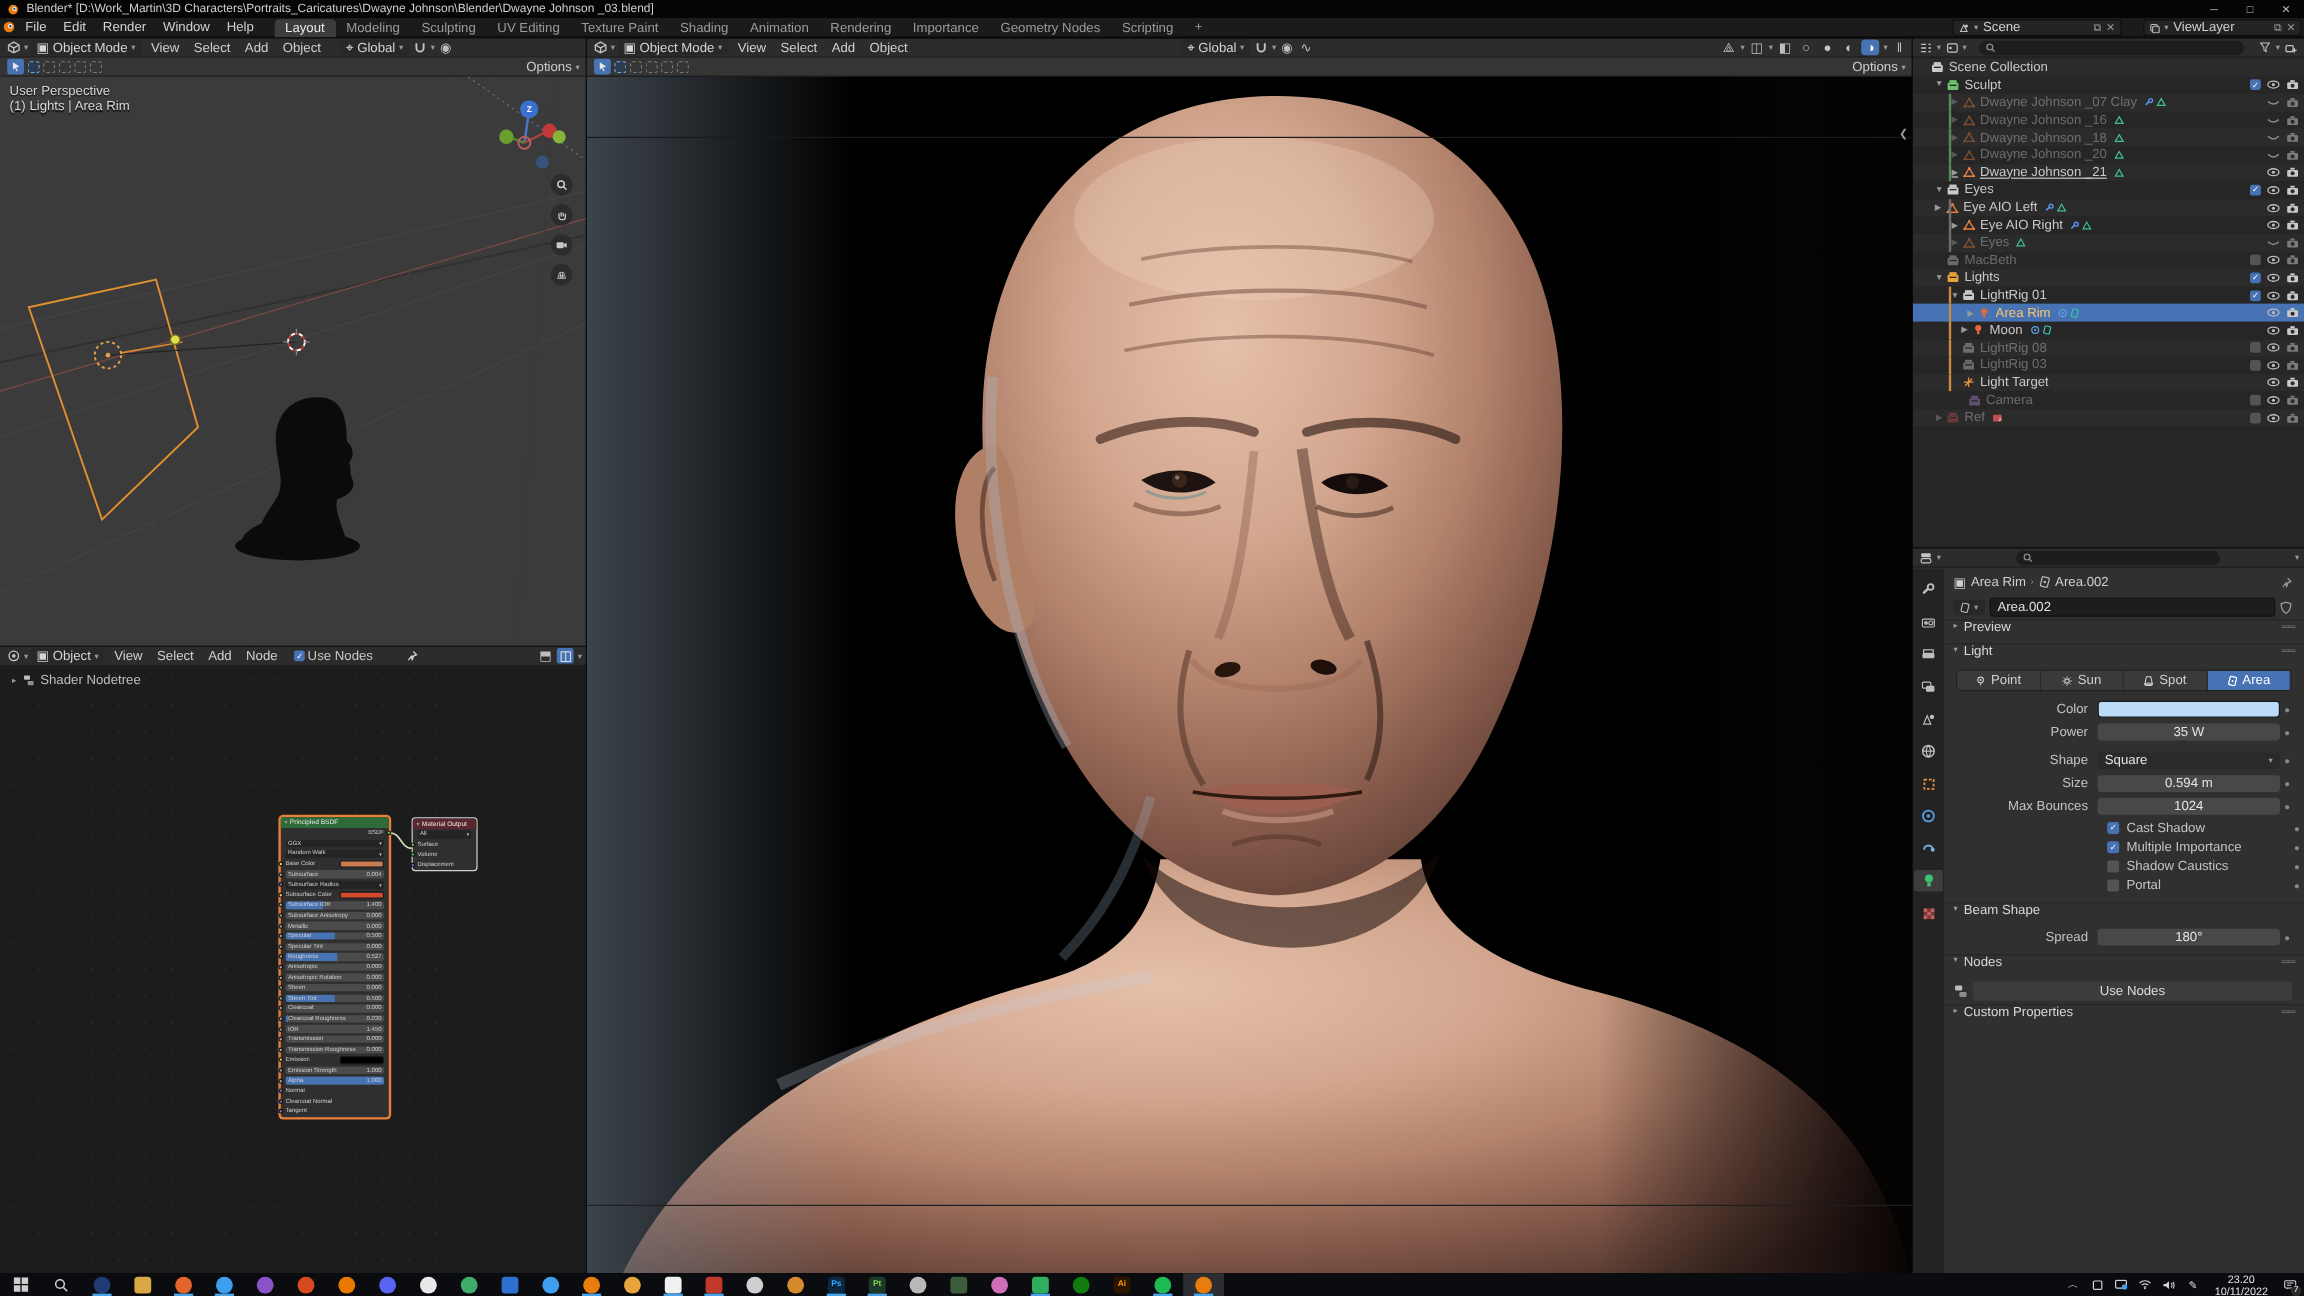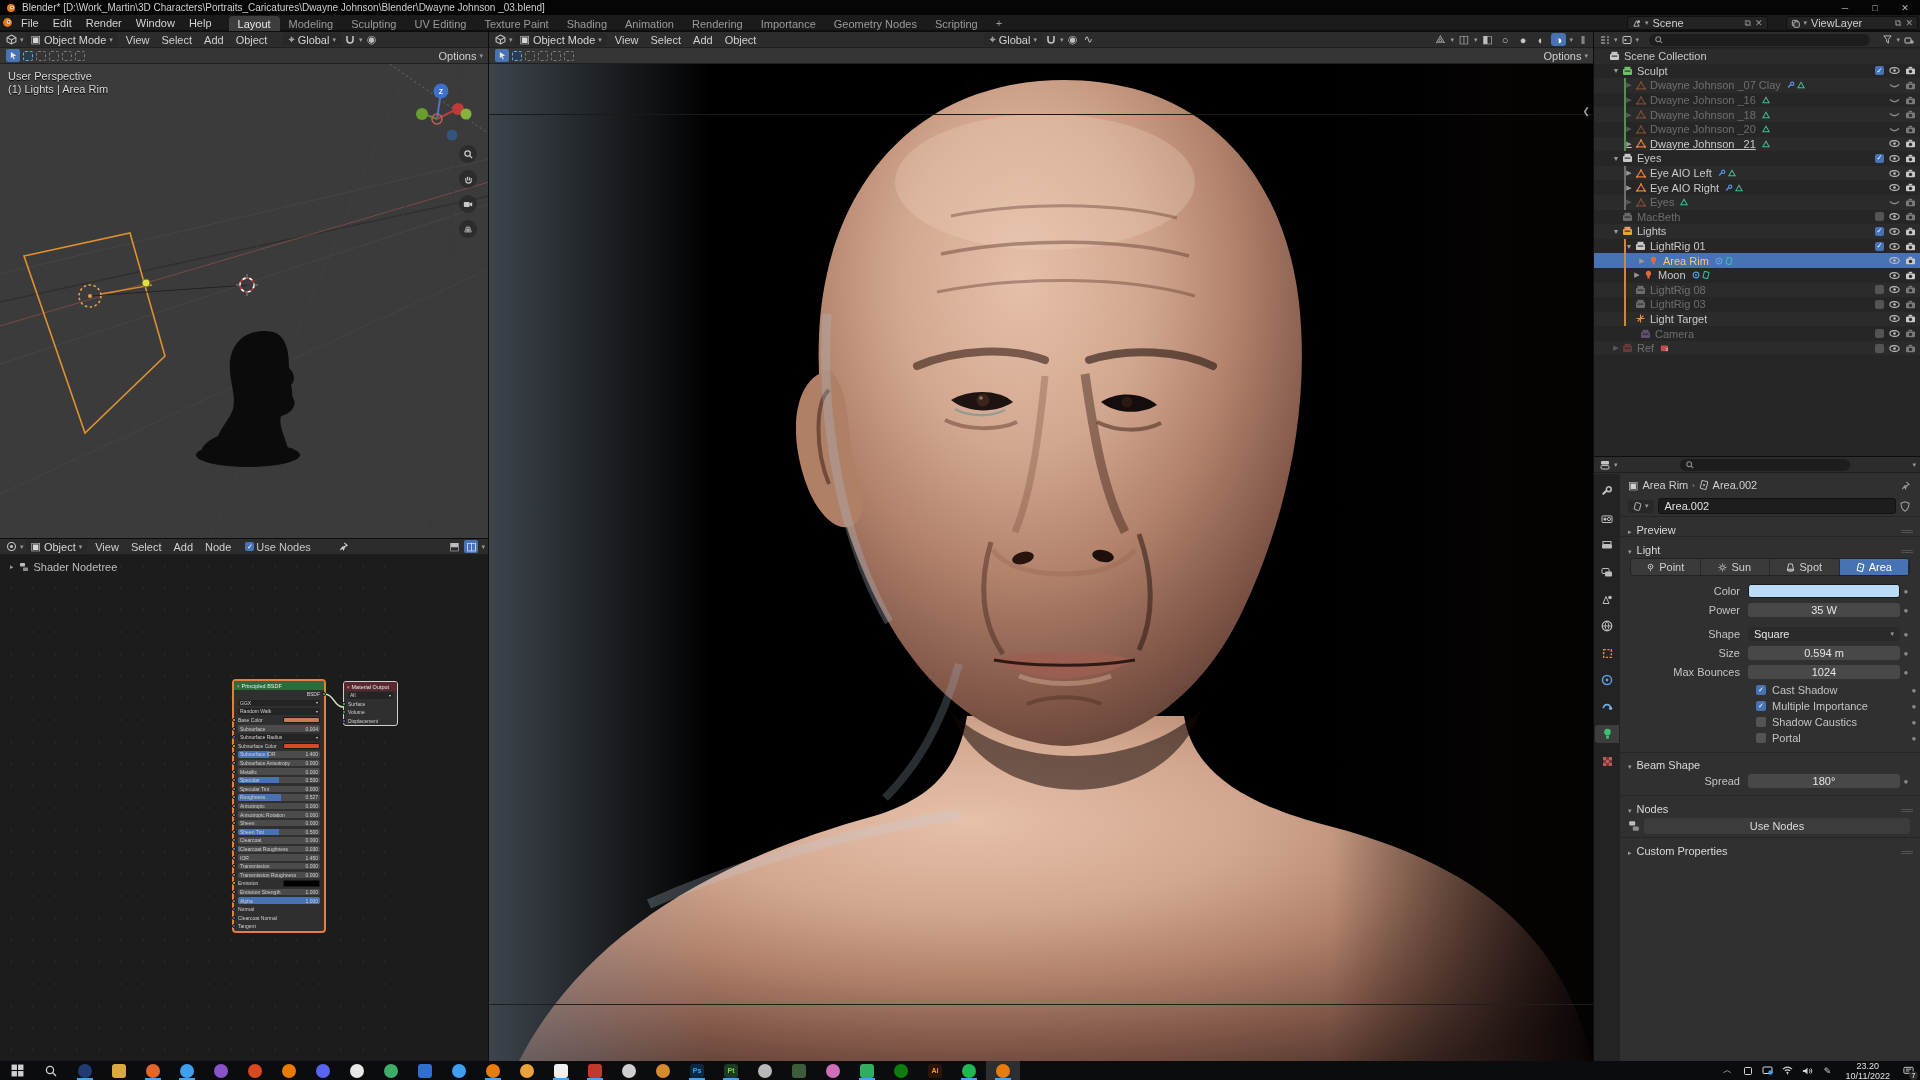--- a/index.html
+++ b/index.html
@@ -88,21 +88,21 @@
 #pr{left:1594px;top:425px;width:326px;height:604px;background:#2e2e2e;}
 .prtabs{position:absolute;left:0;top:17px;bottom:0;width:26px;background:#232323;display:flex;flex-direction:column;align-items:center;padding-top:8px;gap:9px;}
 .prtab{width:24px;height:18px;display:flex;align-items:center;justify-content:center;border-radius:3px 0 0 3px;}
 .prtab.on{background:#3d3d3d;}
 .prbody{position:absolute;left:26px;top:17px;right:0;bottom:0;background:#303030;overflow:hidden;}
 .prow{display:flex;align-items:center;padding:0 10px 0 8px;gap:4px;}
 .crumb2{height:22px;color:#cfcfcf;}
 .namefield{height:20px;}
 .nameinput{flex:1;background:#1d1d1d;border:1px solid #121212;border-radius:3px;height:16px;display:flex;align-items:center;padding:0 6px;color:#e0e0e0;}
 .panel{border-top:1px solid #262626;background:#303030;}
-.phead{height:19px;display:flex;align-items:flex-end;gap:5px;padding:0 8px;color:#d8d8d8;}
+.phead{height:19px;display:flex;align-items:flex-start;gap:5px;padding:0 8px;color:#d8d8d8;}
 .phandle{margin-left:auto;color:#707070;font-size:9px;letter-spacing:-1px;}
 .typetabs{display:flex;margin:2px 10px 6px 10px;border-radius:4px;overflow:hidden;border:1px solid #222;text-align:right;}
 .ttab{flex:1;height:16px;background:#3a3a3a;display:flex;align-items:center;justify-content:center;gap:4px;color:#cfcfcf;border-right:1px solid #2a2a2a;}
 .ttab.on{background:#4772b3;color:#fff;}
 .frow{height:18px;display:flex;align-items:center;padding:0 8px 0 0;margin:1px 0;}
 .flabel{flex:0 0 128px;text-align:right;padding-right:8px;color:#c3c3c3;}
 .fwidget{flex:1;height:14px;background:#484848;border-radius:3px;display:flex;align-items:center;justify-content:center;color:#e5e5e5;position:relative;}
 .fwidget.ddw{background:#2a2a2a;justify-content:flex-start;padding:0 6px;}
 .fwidget.ddw .caret{margin-left:auto;}
 .fdot{flex:0 0 12px;text-align:center;color:#8a8a8a;font-size:8px;}
@@ -1012,21 +1012,21 @@
               </span>
               <span>
                 <svg width="11" height="9" viewBox="0 0 11 9">
                   <rect x="3.6" y="0.8" width="3.6" height="1.6" fill="#c9c9c9"></rect>
                   <rect x="1" y="2.6" width="9" height="5.6" rx="1" fill="#c9c9c9"></rect>
                   <circle cx="5.5" cy="5.4" r="1.7" fill="#2b2b2b"></circle>
                 </svg>
               </span>
             </span>
           </div>
-          <div class="olrow" style="padding-left: 30px;">
+          <div class="olrow" style="padding-left: 16px;">
             <span class="bar" style="background: rgb(110, 110, 110); left: 30px;"></span>
             <span class="arrow">▶</span>
             <span class="oic">
               <svg width="10" height="9" viewBox="0 0 10 9">
                 <path d="M5 1.2 L9 7.8 L1 7.8 Z" fill="none" stroke="#e77e3c" stroke-width="1.2"></path>
                 <circle cx="5" cy="1.2" r="1" fill="#e77e3c"></circle>
                 <circle cx="1" cy="7.8" r="1" fill="#e77e3c"></circle>
                 <circle cx="9" cy="7.8" r="1" fill="#e77e3c"></circle>
               </svg>
             </span>

